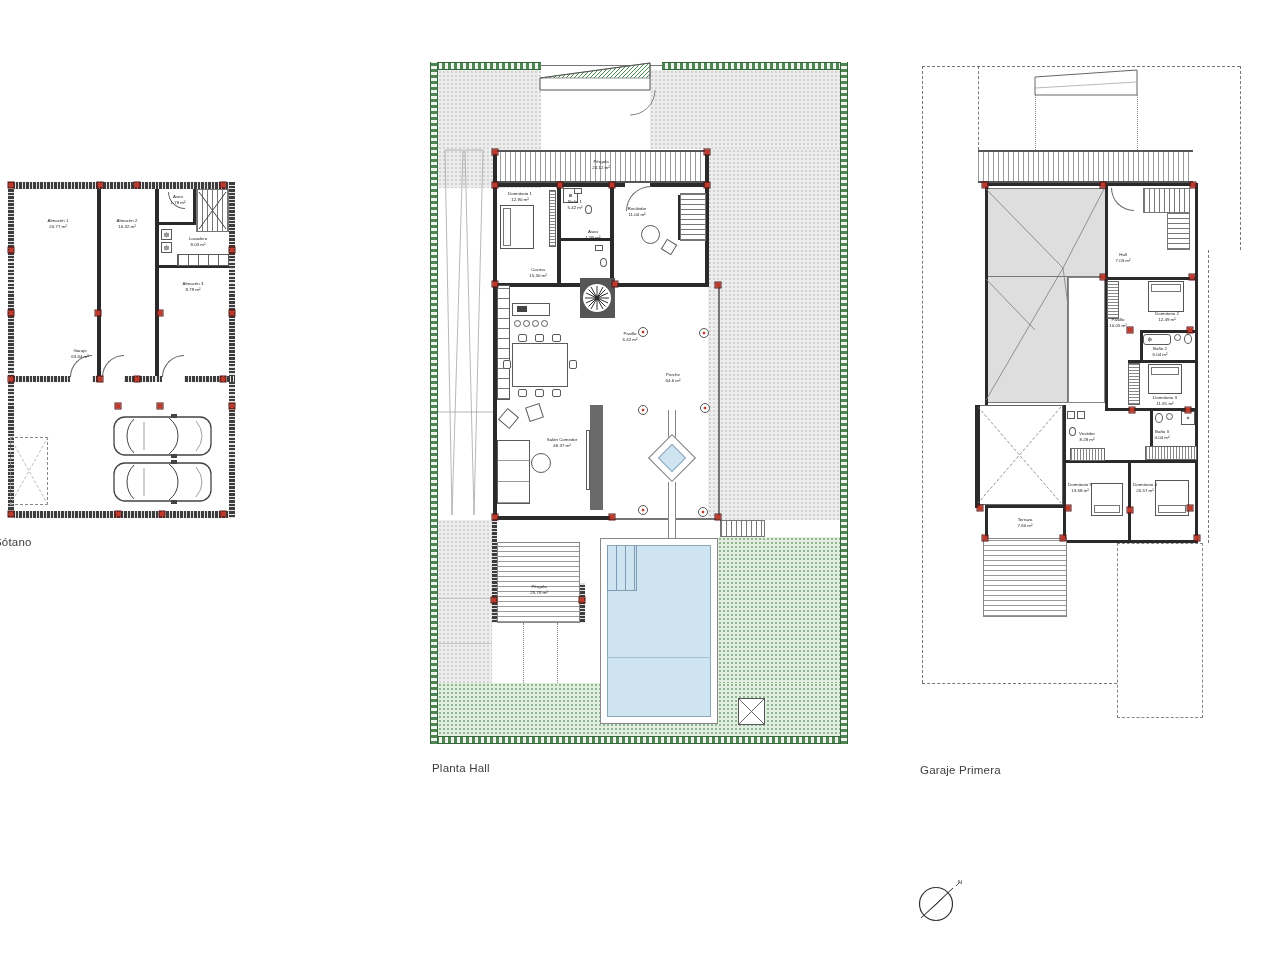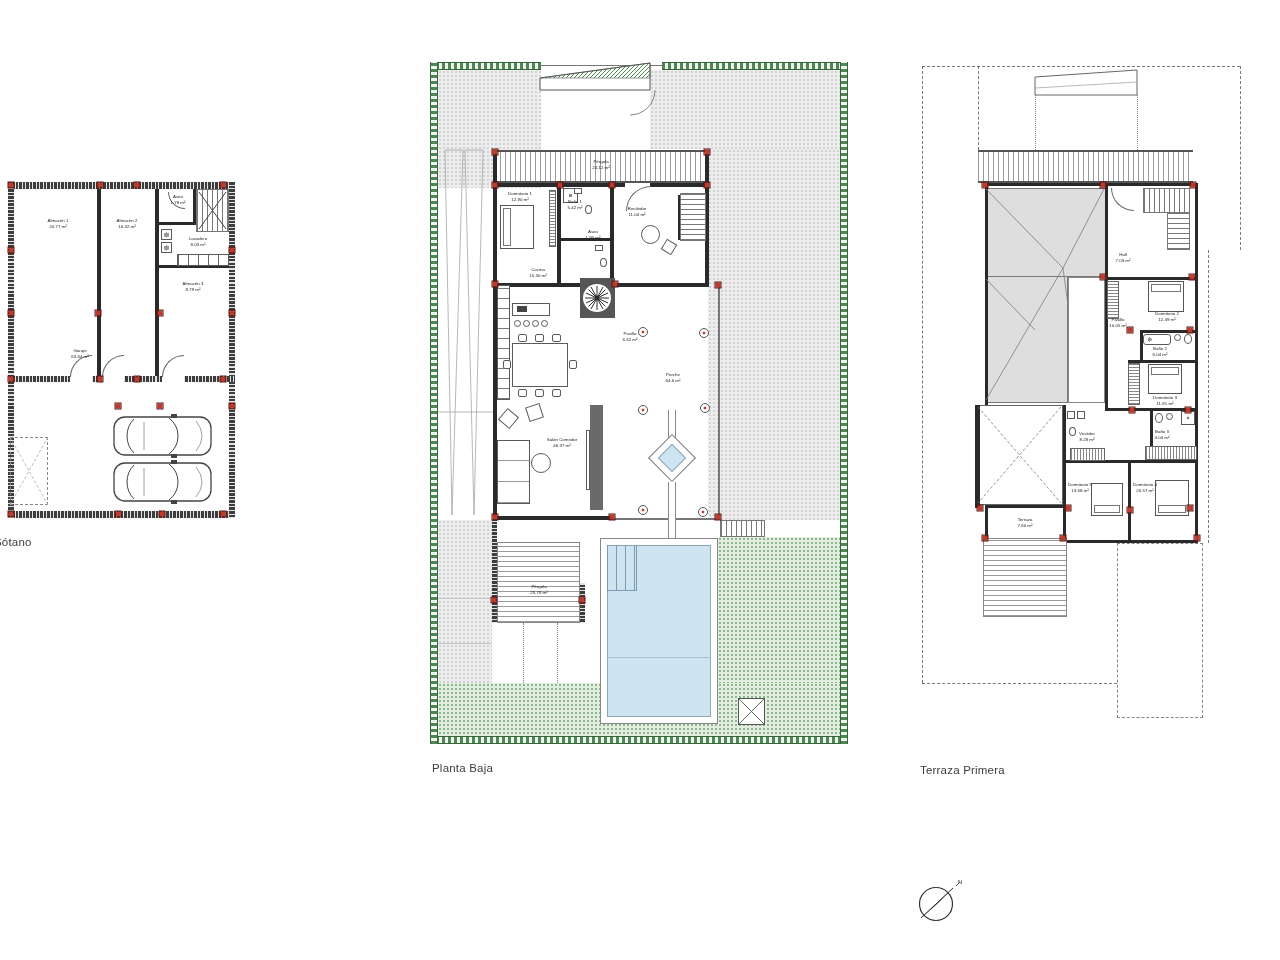--- a/index.html
+++ b/index.html
@@ -485,22 +485,22 @@
       <div class="mk" style="left: 65px; top: 453px;"></div>
       <div class="mk" style="left: 153px; top: 453px;"></div>
       <div class="mk" style="left: 215px; top: 455px;"></div>
       <div class="mk" style="left: 275px; top: 453px;"></div>
       <div class="mk" style="left: 70px; top: 483px;"></div>
       <div class="mk" style="left: 148px; top: 483px;"></div>
       <div class="mk" style="left: 282px; top: 483px;"></div>
     </div>
 
   <div class="plan-label" style="left:-6px;top:536px;">Sótano</div>
-  <div class="plan-label" style="left:432px;top:762px;">Planta Baja</div>
-  <div class="plan-label" style="left:920px;top:764px;">Terraza Primera</div>
+  <div class="plan-label" style="left:432px;top:762px;">Planta Hall</div>
+  <div class="plan-label" style="left:920px;top:764px;">Garaje Primera</div>
 
   <svg style="left:903px;top:874px;" width="75" height="62">
     <circle cx="33" cy="30" r="16.5" fill="none" stroke="#333" stroke-width="1.2"></circle>
     <line x1="18" y1="44" x2="50" y2="14" stroke="#333" stroke-width="1"></line>
     <polygon points="18,44 50,14 33,31" fill="#222"></polygon>
     <line x1="53" y1="12" x2="57" y2="8" stroke="#333" stroke-width="0.8"></line>
   </svg>
   <div class="abs" style="left:958px;top:879px;font-size:6px;color:#333;">N</div>
 
   <svg width="0" height="0">

